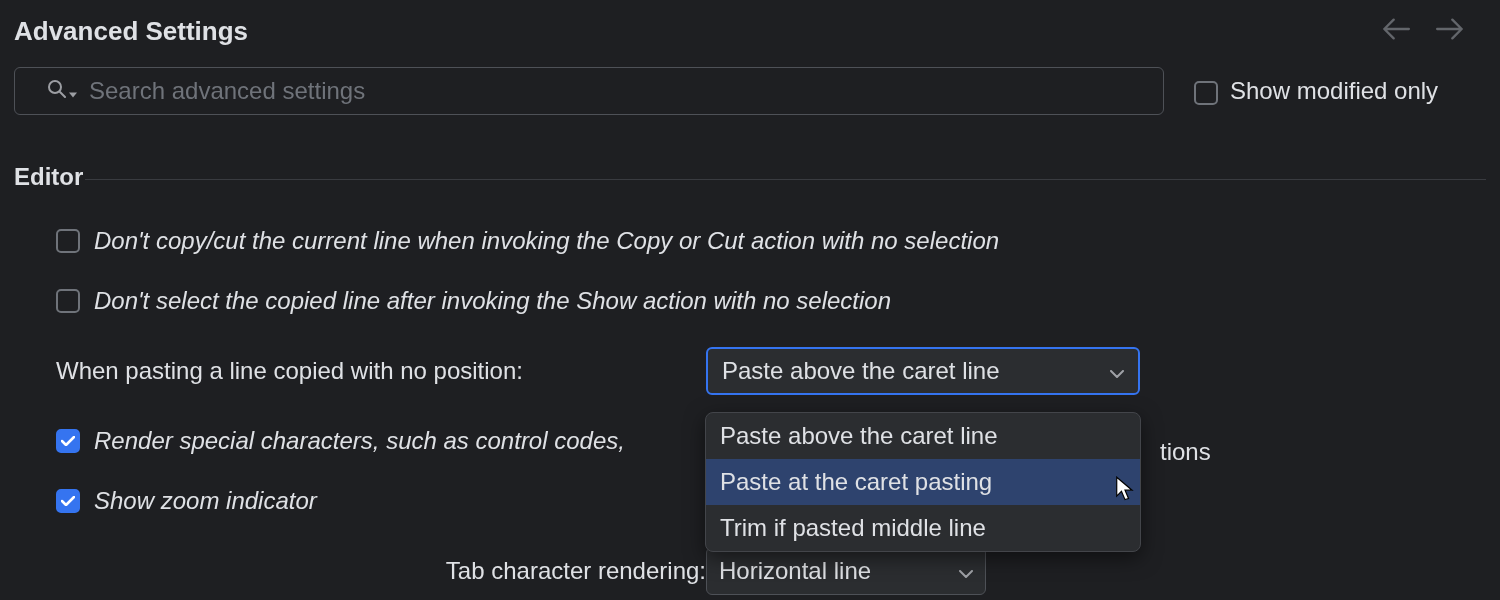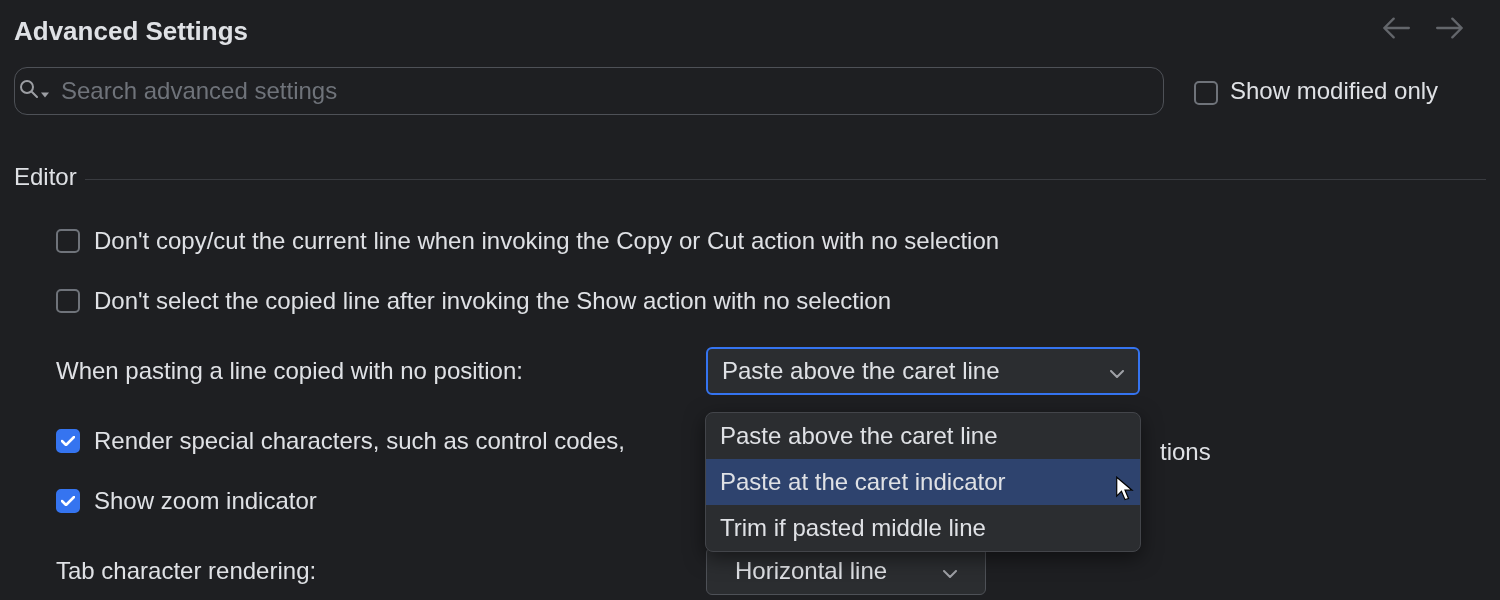--- a/index.html
+++ b/index.html
@@ -8,20 +8,21 @@
   height: 600px;
   background: #1e1f22;
   color: #dfe1e5;
   font-family: -apple-system, BlinkMacSystemFont, "Segoe UI", sans-serif;
   font-size: 24px;
   overflow: hidden;
   position: relative;
 }
 .header {
   display: flex;
+  align-items: center;
   padding: 16px 14px 20px 14px;
   gap: 12px;
 }
 .title {
   font-weight: 700;
   font-size: 26px;
   color: #dfe1e5;
   flex: 1;
 }
 .nav-arrows {
@@ -36,24 +37,24 @@
 }
 .search-row {
   display: flex;
   align-items: center;
   padding: 0 14px;
   gap: 30px;
 }
 .search-box {
   flex: 0 0 1150px;
   border: 1px solid #4e5157;
-  border-radius: 13px;
-  display: flex;
-  align-items: center;
-  padding: 8px 4px;
+  border-radius: 6px;
+  display: flex;
+  align-items: center;
+  padding: 8px 32px;
   height: 48px;
 }
 .search-icon {
   width: 20px;
   height: 20px;
   opacity: 0.8;
   flex-shrink: 0;
 }
 .search-dropdown {
   width: 8px;
@@ -93,37 +94,39 @@
 }
 .check-mark {
   width: 14px;
   height: 10px;
 }
 .section-header {
   font-size: 24px;
   color: #dfe1e5;
   padding: 48px 14px 0 14px;
   position: relative;
+  font-weight: bold;
 }
 .section-line {
   position: absolute;
   top: 64px;
   left: 85px;
   right: 14px;
   height: 1px;
   background: #393b40;
 }
 .settings-body {
   padding: 36px 14px 0 56px;
 }
 .setting-row {
   display: flex;
   align-items: center;
   gap: 14px;
   margin-bottom: 32px;
+  font-style: italic;
 }
 .setting-label {
   color: #dfe1e5;
   white-space: nowrap;
 }
 .field-row {
   display: flex;
   align-items: center;
   margin-bottom: 32px;
 }
@@ -139,21 +142,21 @@
   display: flex;
   align-items: center;
   width: 434px;
   height: 48px;
   justify-content: space-between;
 }
 .select-box-plain {
   border: 1px solid #4e5157;
   background: #2b2d30;
   border-radius: 6px;
-  padding: 6px 28px;
+  padding: 6px 12px;
   display: flex;
   align-items: center;
   width: 280px;
   height: 48px;
   justify-content: space-between;
 }
 .chevron-icon {
   width: 14px;
   height: 9px;
   opacity: 0.8;
@@ -274,38 +277,38 @@
 
   <div class="setting-row">
     <div class="checkbox checked">
       <svg class="check-mark" viewBox="0 0 14 10">
           <path d="M1 5 L5 9 L13 1" stroke="#fff" stroke-width="2.5" fill="none" stroke-linecap="round" stroke-linejoin="round"></path>
         </svg>
     </div>
     <span class="setting-label">Show zoom indicator</span>
   </div>
 
-  <div class="field-row" style="margin-bottom:0;">
+  <div class="field-row" style="margin-bottom:0;text-align:right;">
     <span class="field-label">Tab character rendering:</span>
     <div class="select-box-plain">
       <span>Horizontal line</span>
       <span>
         <svg class="chevron-icon" viewBox="0 0 14 9">
             <path d="M1 1 L7 7 L13 1" stroke="#bcbec4" stroke-width="2" fill="none" stroke-linecap="round" stroke-linejoin="round"></path>
           </svg>
       </span>
     </div>
   </div>
 </div>
 
 <span class="obscured-text">tions</span>
 
 <div class="dropdown-popup">
   <div class="dropdown-item">Paste above the caret line</div>
-  <div class="dropdown-item hover">Paste at the caret indicator</div>
+  <div class="dropdown-item hover">Paste at the caret pasting</div>
   <div class="dropdown-item">Trim if pasted middle line</div>
 </div>
 
 <span>
   <svg class="cursor" viewBox="0 0 16 22">
     <path d="M1 1 L1 17 L5 13 L8 20 L11 19 L8 12 L14 12 Z" fill="#ffffff" stroke="#000" stroke-width="1"></path>
   </svg>
 </span>
 
 

